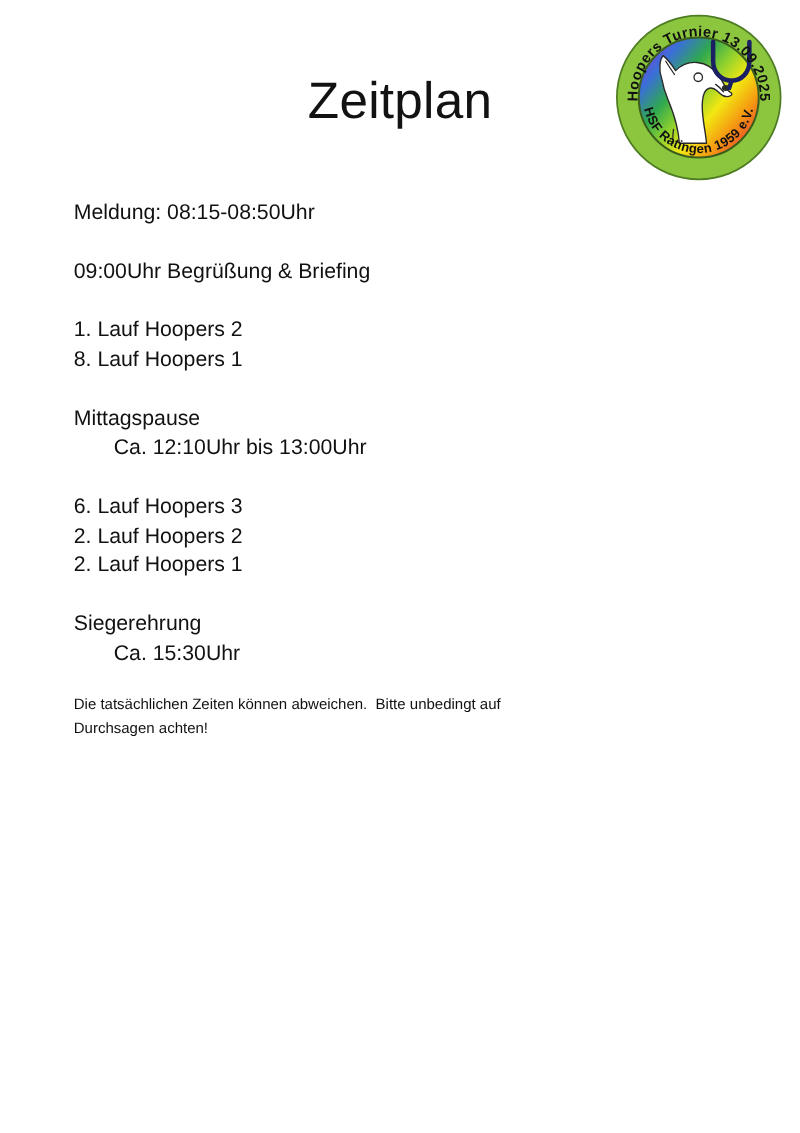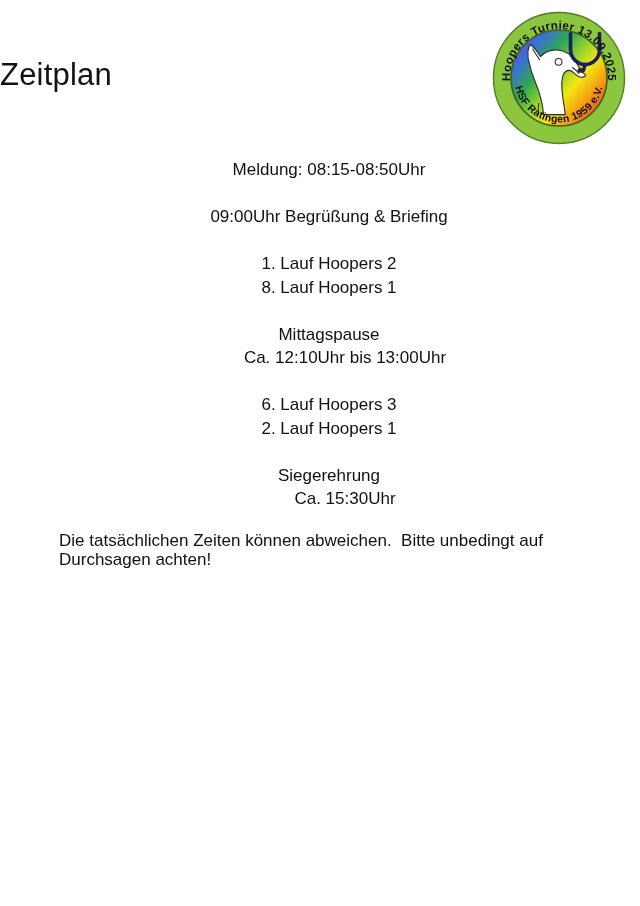--- a/index.html
+++ b/index.html
@@ -22,22 +22,22 @@
     inset: 0;
     background: #ffffff;
   }
 
   
   .doc-title {
     position: absolute;
     top: 58px;
     left: 0;
     width: 640px;
-    text-align: left;
-    font-size: 31px;
+    text-align: center;
+    font-size: 41px;
     font-weight: 400;
     letter-spacing: 0.2px;
     color: #121212;
     line-height: 1.1;
   }
 
   
   .logo {
     position: absolute;
     left: 492px;
@@ -52,28 +52,27 @@
     position: absolute;
     left: 59px;
     top: 158px;
     width: 540px;
   }
   .line {
     font-size: 17px;
     line-height: 23.5px;
     color: #111111;
     white-space: pre;
-    text-align: center;
   }
   .line.indent { padding-left: 32px; }
   .spacer { height: 23.5px; }
   .spacer.small { height: 20px; }
 
   .note {
-    font-size: 17px;
+    font-size: 12px;
     line-height: 19px;
     color: #111111;
     max-width: 520px;
   }
   .note .nline { white-space: pre-wrap; }
 </style>
 </head>
 <body>
 
 <div class="page">
@@ -156,20 +155,21 @@
 
     <div class="line">1. Lauf Hoopers 2</div>
     <div class="line">8. Lauf Hoopers 1</div>
     <div class="spacer"></div>
 
     <div class="line">Mittagspause</div>
     <div class="line indent">Ca. 12:10Uhr bis 13:00Uhr</div>
     <div class="spacer"></div>
 
     <div class="line">6. Lauf Hoopers 3</div>
+    <div class="line">2. Lauf Hoopers 2</div>
     <div class="line">2. Lauf Hoopers 1</div>
     <div class="spacer"></div>
 
     <div class="line">Siegerehrung</div>
     <div class="line indent">Ca. 15:30Uhr</div>
     <div class="spacer small"></div>
 
     <div class="note">
       <div class="nline">Die tatsächlichen Zeiten können abweichen.  Bitte unbedingt auf</div>
       <div class="nline">Durchsagen achten!</div>

